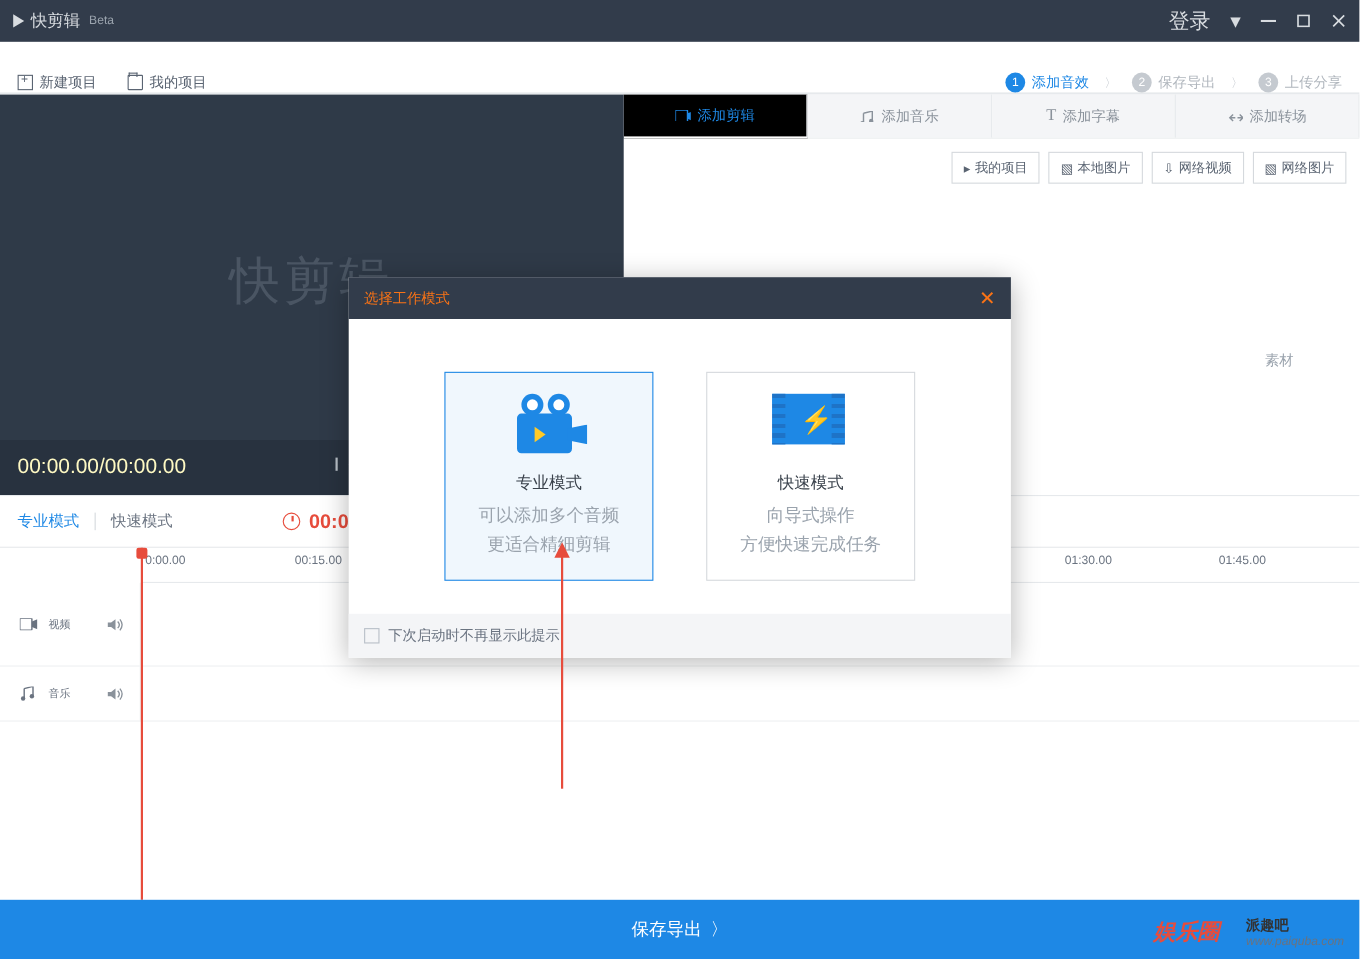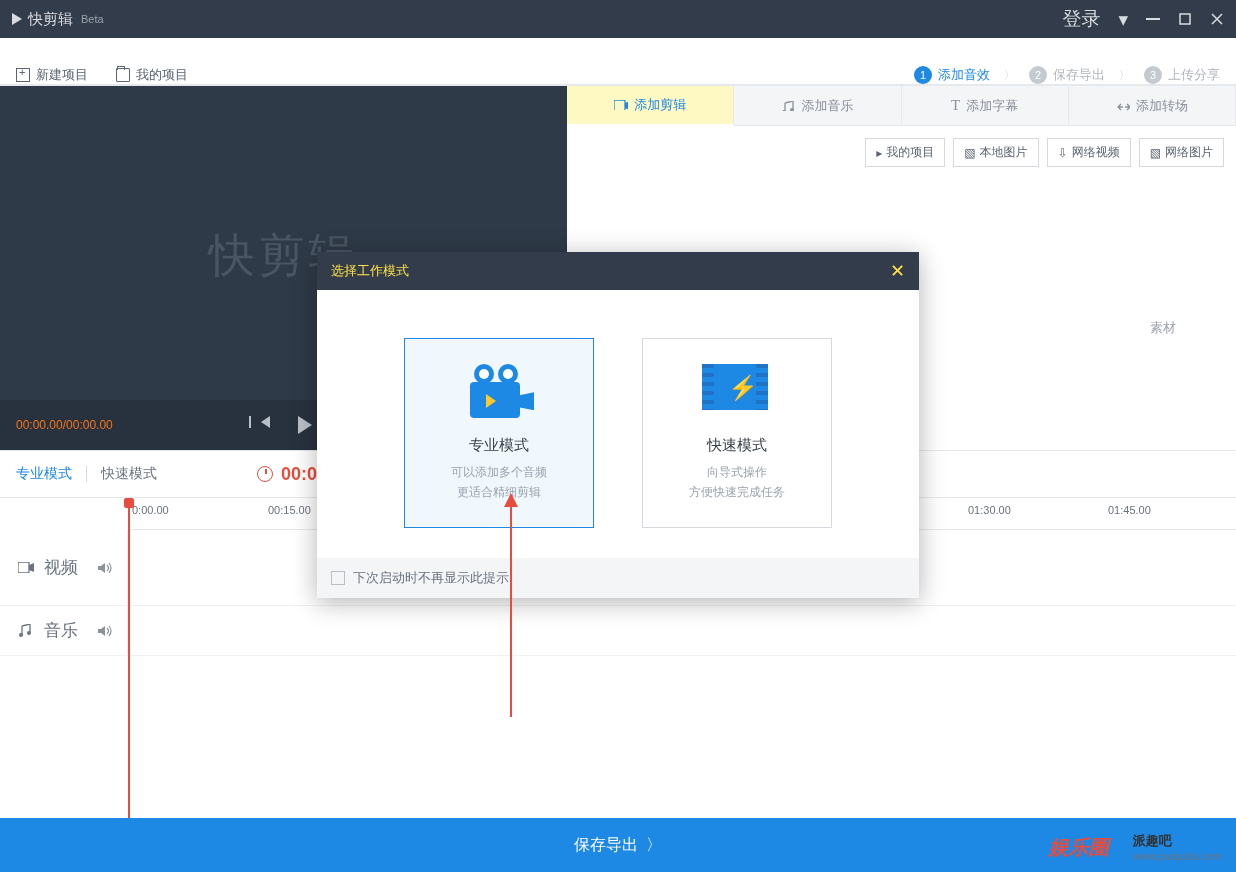--- a/index.html
+++ b/index.html
@@ -30,30 +30,30 @@
 .step-active { color: #1e88e5; }
 .step-inactive .step-num { background: #c5cad0; }
 .step-inactive { color: #b0b6bd; }
 .step-arrow { color: #c5cad0; font-size: 11px; }
 
 
 .main { display: flex; height: 364px; }
 .preview { width: 567px; background: #2f3a48; position: relative; }
 .preview-text { position: absolute; top: 50%; left: 50%; transform: translate(-50%, -70%); font-size: 46px; color: #4a5563; font-weight: 400; letter-spacing: 4px; }
 .player-bar { position: absolute; bottom: 0; left: 0; right: 0; height: 50px; background: #28323f; display: flex; align-items: center; padding: 0 16px; gap: 20px; }
-.time-display { color: #f97316; font-size: 12px; }
+.time-display { color: #fef9c3; font-size: 19px; }
 .player-btns { display: flex; gap: 28px; margin-left: 128px; }
 .prev-btn { width: 0; height: 0; border-right: 9px solid #b8bfc7; border-top: 6px solid transparent; border-bottom: 6px solid transparent; position: relative; cursor: pointer; }
 .prev-btn::after { content: ""; position: absolute; left: -12px; top: -6px; width: 2px; height: 12px; background: #b8bfc7; }
 .play-btn { width: 0; height: 0; border-left: 14px solid #b8bfc7; border-top: 9px solid transparent; border-bottom: 9px solid transparent; cursor: pointer; }
 
 .side-panel { flex: 1; }
 .tabs { height: 40px; display: flex; border-bottom: 1px solid #e6e9ec; }
 .tab { flex: 1; display: flex; align-items: center; justify-content: center; gap: 6px; font-size: 13px; color: #8a929b; cursor: pointer; background: #f4f5f7; border-right: 1px solid #e6e9ec; }
-.tab.active { background: #fef9c3; color: #1e88e5; border-bottom: 2px solid #fff; margin-bottom: -1px; }
+.tab.active { background: #000000; color: #1e88e5; border-bottom: 2px solid #fff; margin-bottom: -1px; }
 .tab-icon { width: 14px; height: 10px; }
 
 .media-btns { display: flex; gap: 8px; padding: 12px; justify-content: flex-end; }
 .media-btn { padding: 5px 10px; border: 1px solid #d5d9dd; font-size: 12px; color: #5a6472; cursor: pointer; display: flex; align-items: center; gap: 4px; background: #fff; }
 .media-hint { text-align: right; padding-right: 60px; margin-top: 140px; color: #9aa3ad; font-size: 13px; }
 
 
 .mode-bar { height: 48px; border-top: 1px solid #e6e9ec; border-bottom: 1px solid #e6e9ec; display: flex; align-items: center; padding: 0 16px; }
 .mode-tabs { display: flex; gap: 14px; align-items: center; }
 .mode-tab { font-size: 14px; cursor: pointer; }
@@ -73,52 +73,52 @@
 
 
 .timeline { position: relative; }
 .ruler { height: 32px; border-bottom: 1px solid #e6e9ec; position: relative; margin-left: 128px; }
 .ruler-tick { position: absolute; top: 6px; font-size: 11px; color: #6a7380; }
 .playhead { position: absolute; left: 128px; top: 0; bottom: 0; width: 2px; background: #e74c3c; }
 .playhead::before { content: ""; position: absolute; top: 0; left: -4px; width: 10px; height: 10px; background: #e74c3c; border-radius: 2px; }
 
 .track { height: 50px; border-bottom: 1px solid #eef0f2; display: flex; align-items: center; }
 .track.tall { height: 76px; }
-.track-label { width: 128px; display: flex; align-items: center; gap: 10px; padding-left: 18px; color: #6a7380; font-size: 17px; border-right: 1px solid #eef0f2; height: 100%; }
+.track-label { width: 128px; display: flex; align-items: center; gap: 10px; padding-left: 18px; color: #6a7380; font-size: 10px; border-right: 1px solid #eef0f2; height: 100%; }
 .track-icon { width: 16px; }
 .sound-icon { margin-left: auto; margin-right: 14px; cursor: pointer; }
 
 
 .bottom-bar { position: absolute; bottom: 0; left: 0; right: 0; height: 54px; background: #1e88e5; display: flex; align-items: center; justify-content: center; color: #fff; font-size: 16px; cursor: pointer; gap: 8px; }
 
 
 .watermark { position: absolute; right: 14px; bottom: 10px; display: flex; align-items: center; gap: 24px; font-size: 13px; color: #6a7380; }
 .wm-logo { font-size: 20px; color: #e74c3c; font-weight: bold; font-style: italic; }
 
 
 .dialog { position: absolute; top: 252px; left: 317px; width: 602px; background: #fff; box-shadow: 0 4px 24px rgba(0,0,0,0.3); }
-.dialog-header { height: 38px; background: #323c4b; display: flex; align-items: center; padding: 0 14px; color: #fde047; font-size: 13px; }
+.dialog-header { height: 38px; background: #323c4b; display: flex; align-items: center; padding: 0 14px; color: #f97316; font-size: 13px; }
 .dialog-close { margin-left: auto; cursor: pointer; font-size: 18px; }
 .dialog-body { padding: 48px 0 30px; display: flex; justify-content: center; gap: 48px; }
 .mode-card { width: 190px; height: 190px; border: 1px solid #d5d9dd; display: flex; flex-direction: column; align-items: center; justify-content: center; cursor: pointer; padding: 10px; }
 .mode-card.selected { border: 1px solid #1e88e5; background: #f0f7fd; }
 .mode-icon { width: 70px; height: 54px; margin-bottom: 18px; position: relative; }
 .camera-body { width: 50px; height: 36px; background: #1e88e5; border-radius: 4px; position: absolute; bottom: 0; left: 6px; }
 .camera-lens { width: 18px; height: 18px; background: #1e88e5; position: absolute; right: 0; bottom: 8px; clip-path: polygon(0 20%, 100% 0, 100% 100%, 0 80%); }
 .camera-reels { position: absolute; top: 0; left: 10px; display: flex; gap: 4px; }
 .reel { width: 20px; height: 20px; border-radius: 50%; background: #1e88e5; position: relative; }
 .reel::after { content: ""; position: absolute; top: 5px; left: 5px; width: 10px; height: 10px; background: #fff; border-radius: 50%; }
 .camera-play { position: absolute; bottom: 10px; left: 22px; width: 0; height: 0; border-left: 10px solid #ffca28; border-top: 7px solid transparent; border-bottom: 7px solid transparent; }
 .film-icon { width: 66px; height: 46px; background: #1e88e5; position: relative; }
 .film-icon::before, .film-icon::after { content: ""; position: absolute; top: 0; width: 12px; height: 100%; background: repeating-linear-gradient(#1e73c7 0 4px, #1e88e5 4px 9px); }
 .film-icon::before { left: 0; }
 .film-icon::after { right: 0; }
 .film-bolt { position: absolute; top: 10px; left: 26px; color: #ffca28; font-size: 24px; }
 .mode-title { font-size: 15px; color: #3a424c; margin-bottom: 8px; }
-.mode-desc { font-size: 12px; color: #9aa3ad; line-height: 1.6; text-align: center; }
+.mode-desc { font-size: 16px; color: #9aa3ad; line-height: 1.6; text-align: center; }
 .dialog-footer { height: 40px; background: #f4f5f7; display: flex; align-items: center; padding: 0 14px; font-size: 13px; color: #6a7380; gap: 8px; }
 .checkbox { width: 14px; height: 14px; border: 1px solid #b8bfc7; cursor: pointer; }
 
 
 .arrow { position: absolute; left: 510px; top: 505px; width: 2px; height: 212px; background: #e74c3c; }
 .arrow::before { content: ""; position: absolute; top: -12px; left: -6px; width: 0; height: 0; border-bottom: 14px solid #e74c3c; border-left: 7px solid transparent; border-right: 7px solid transparent; }
 
 svg { display: block; }
 </style>
 </head>

